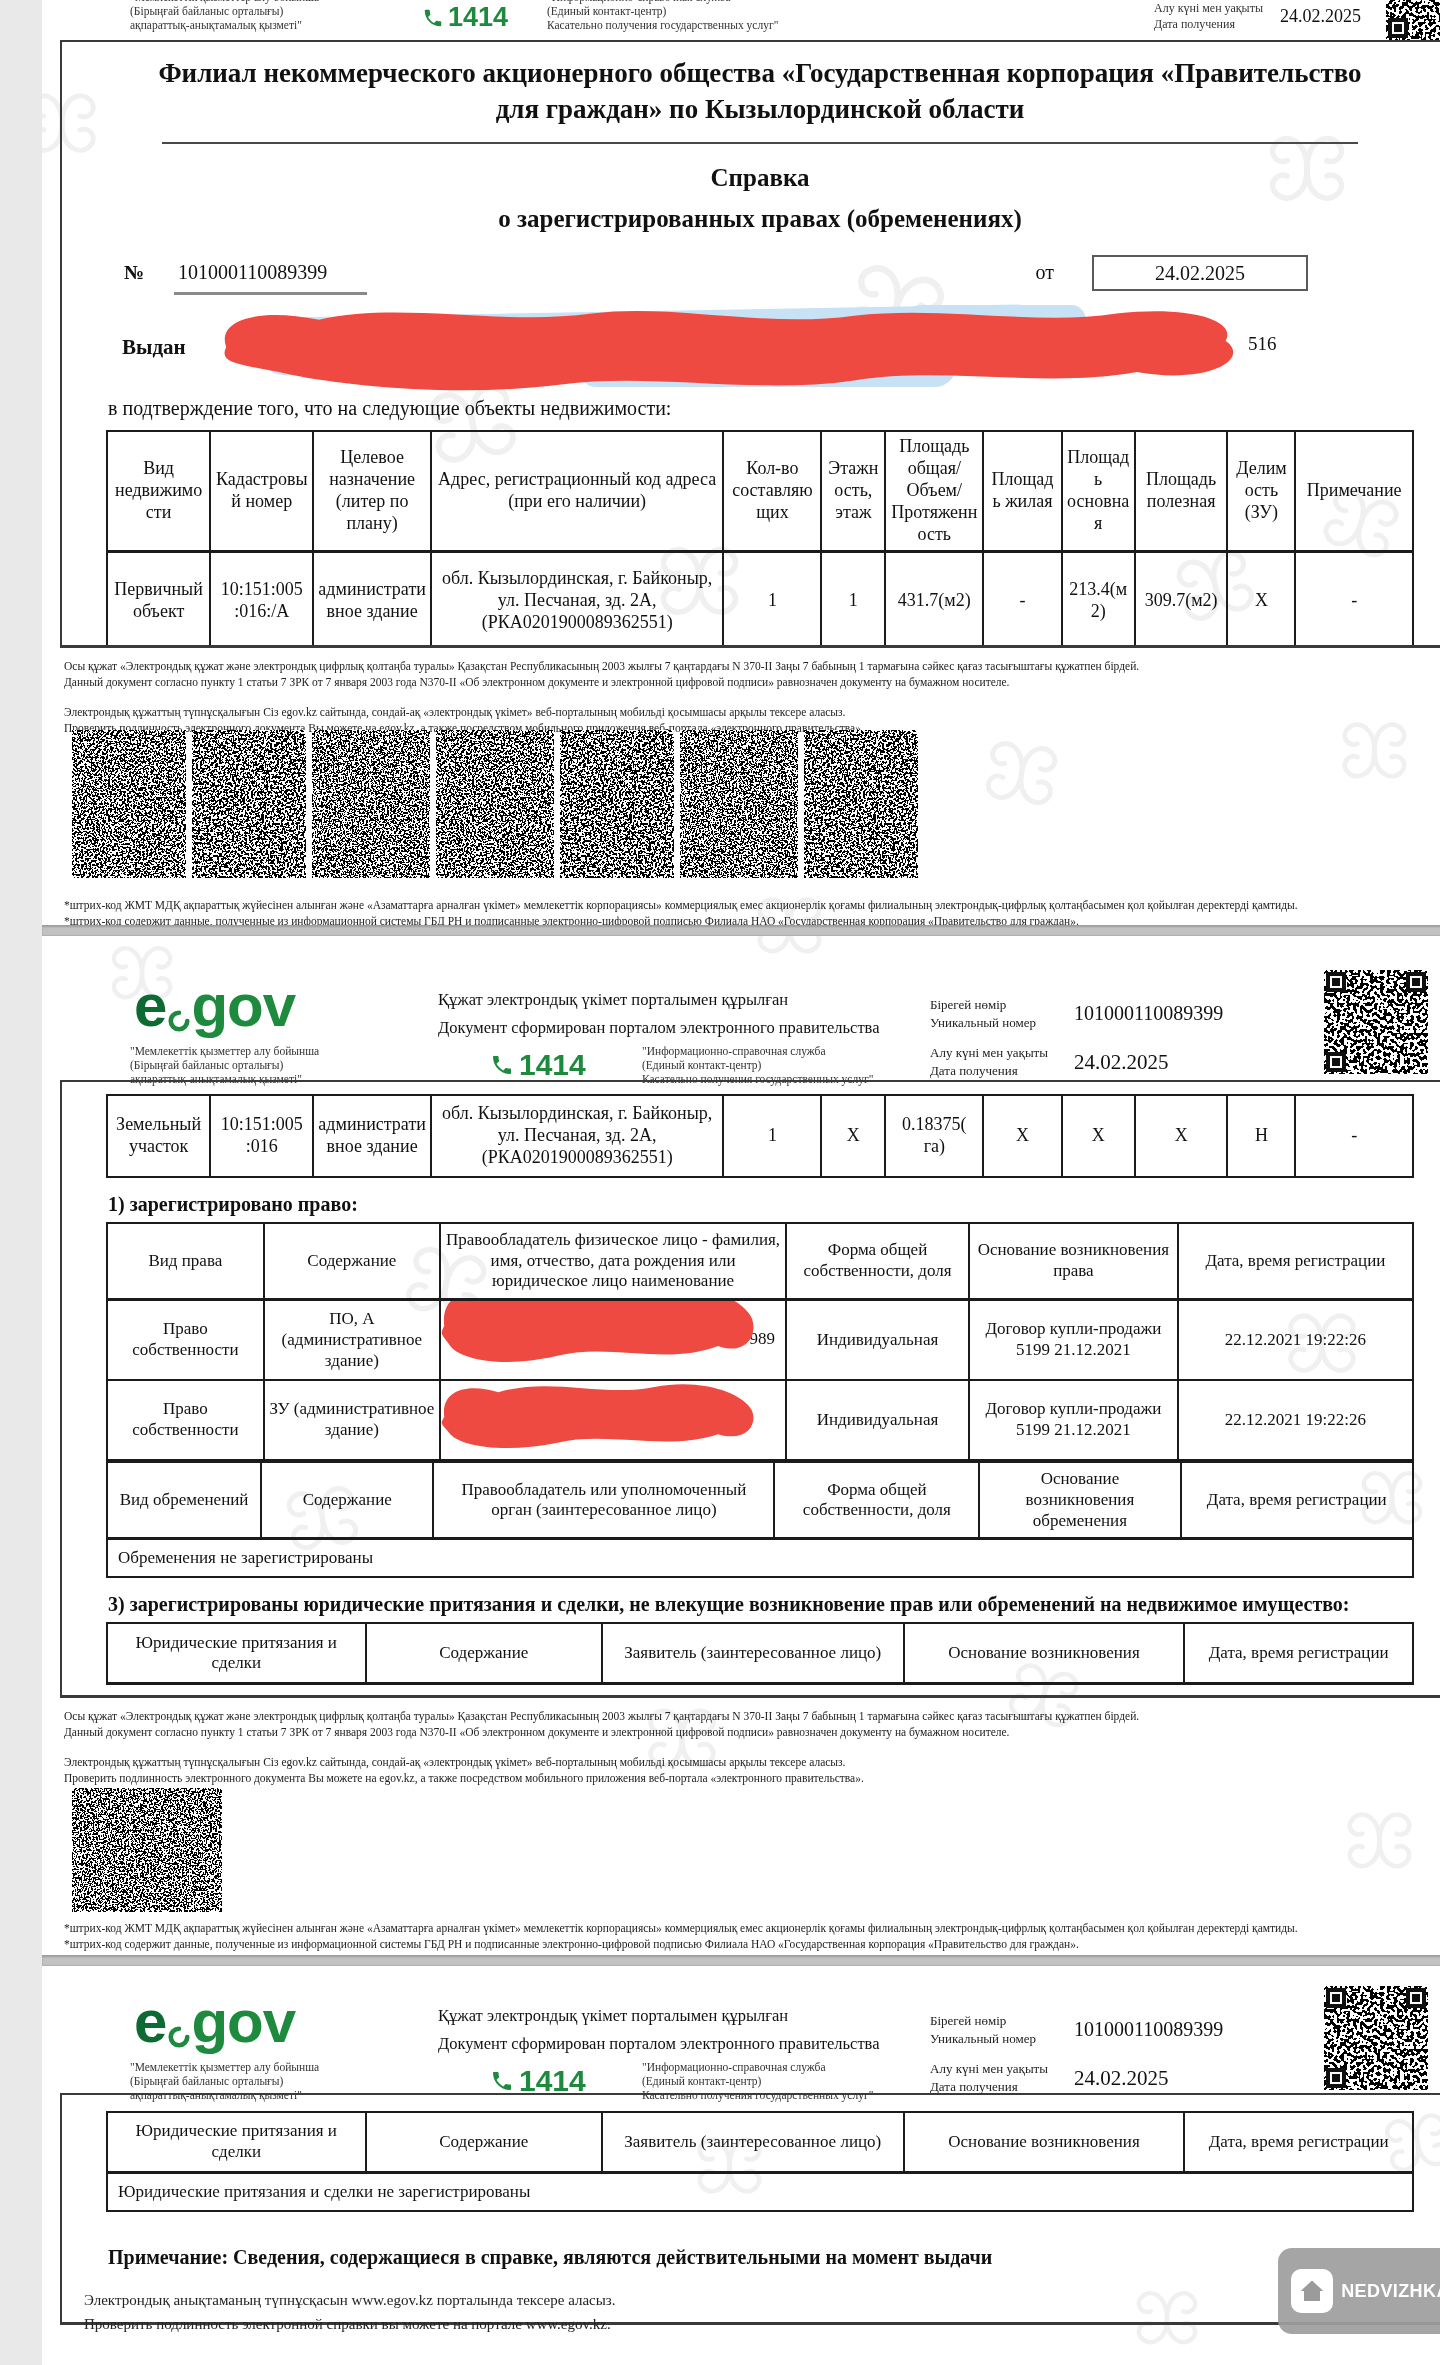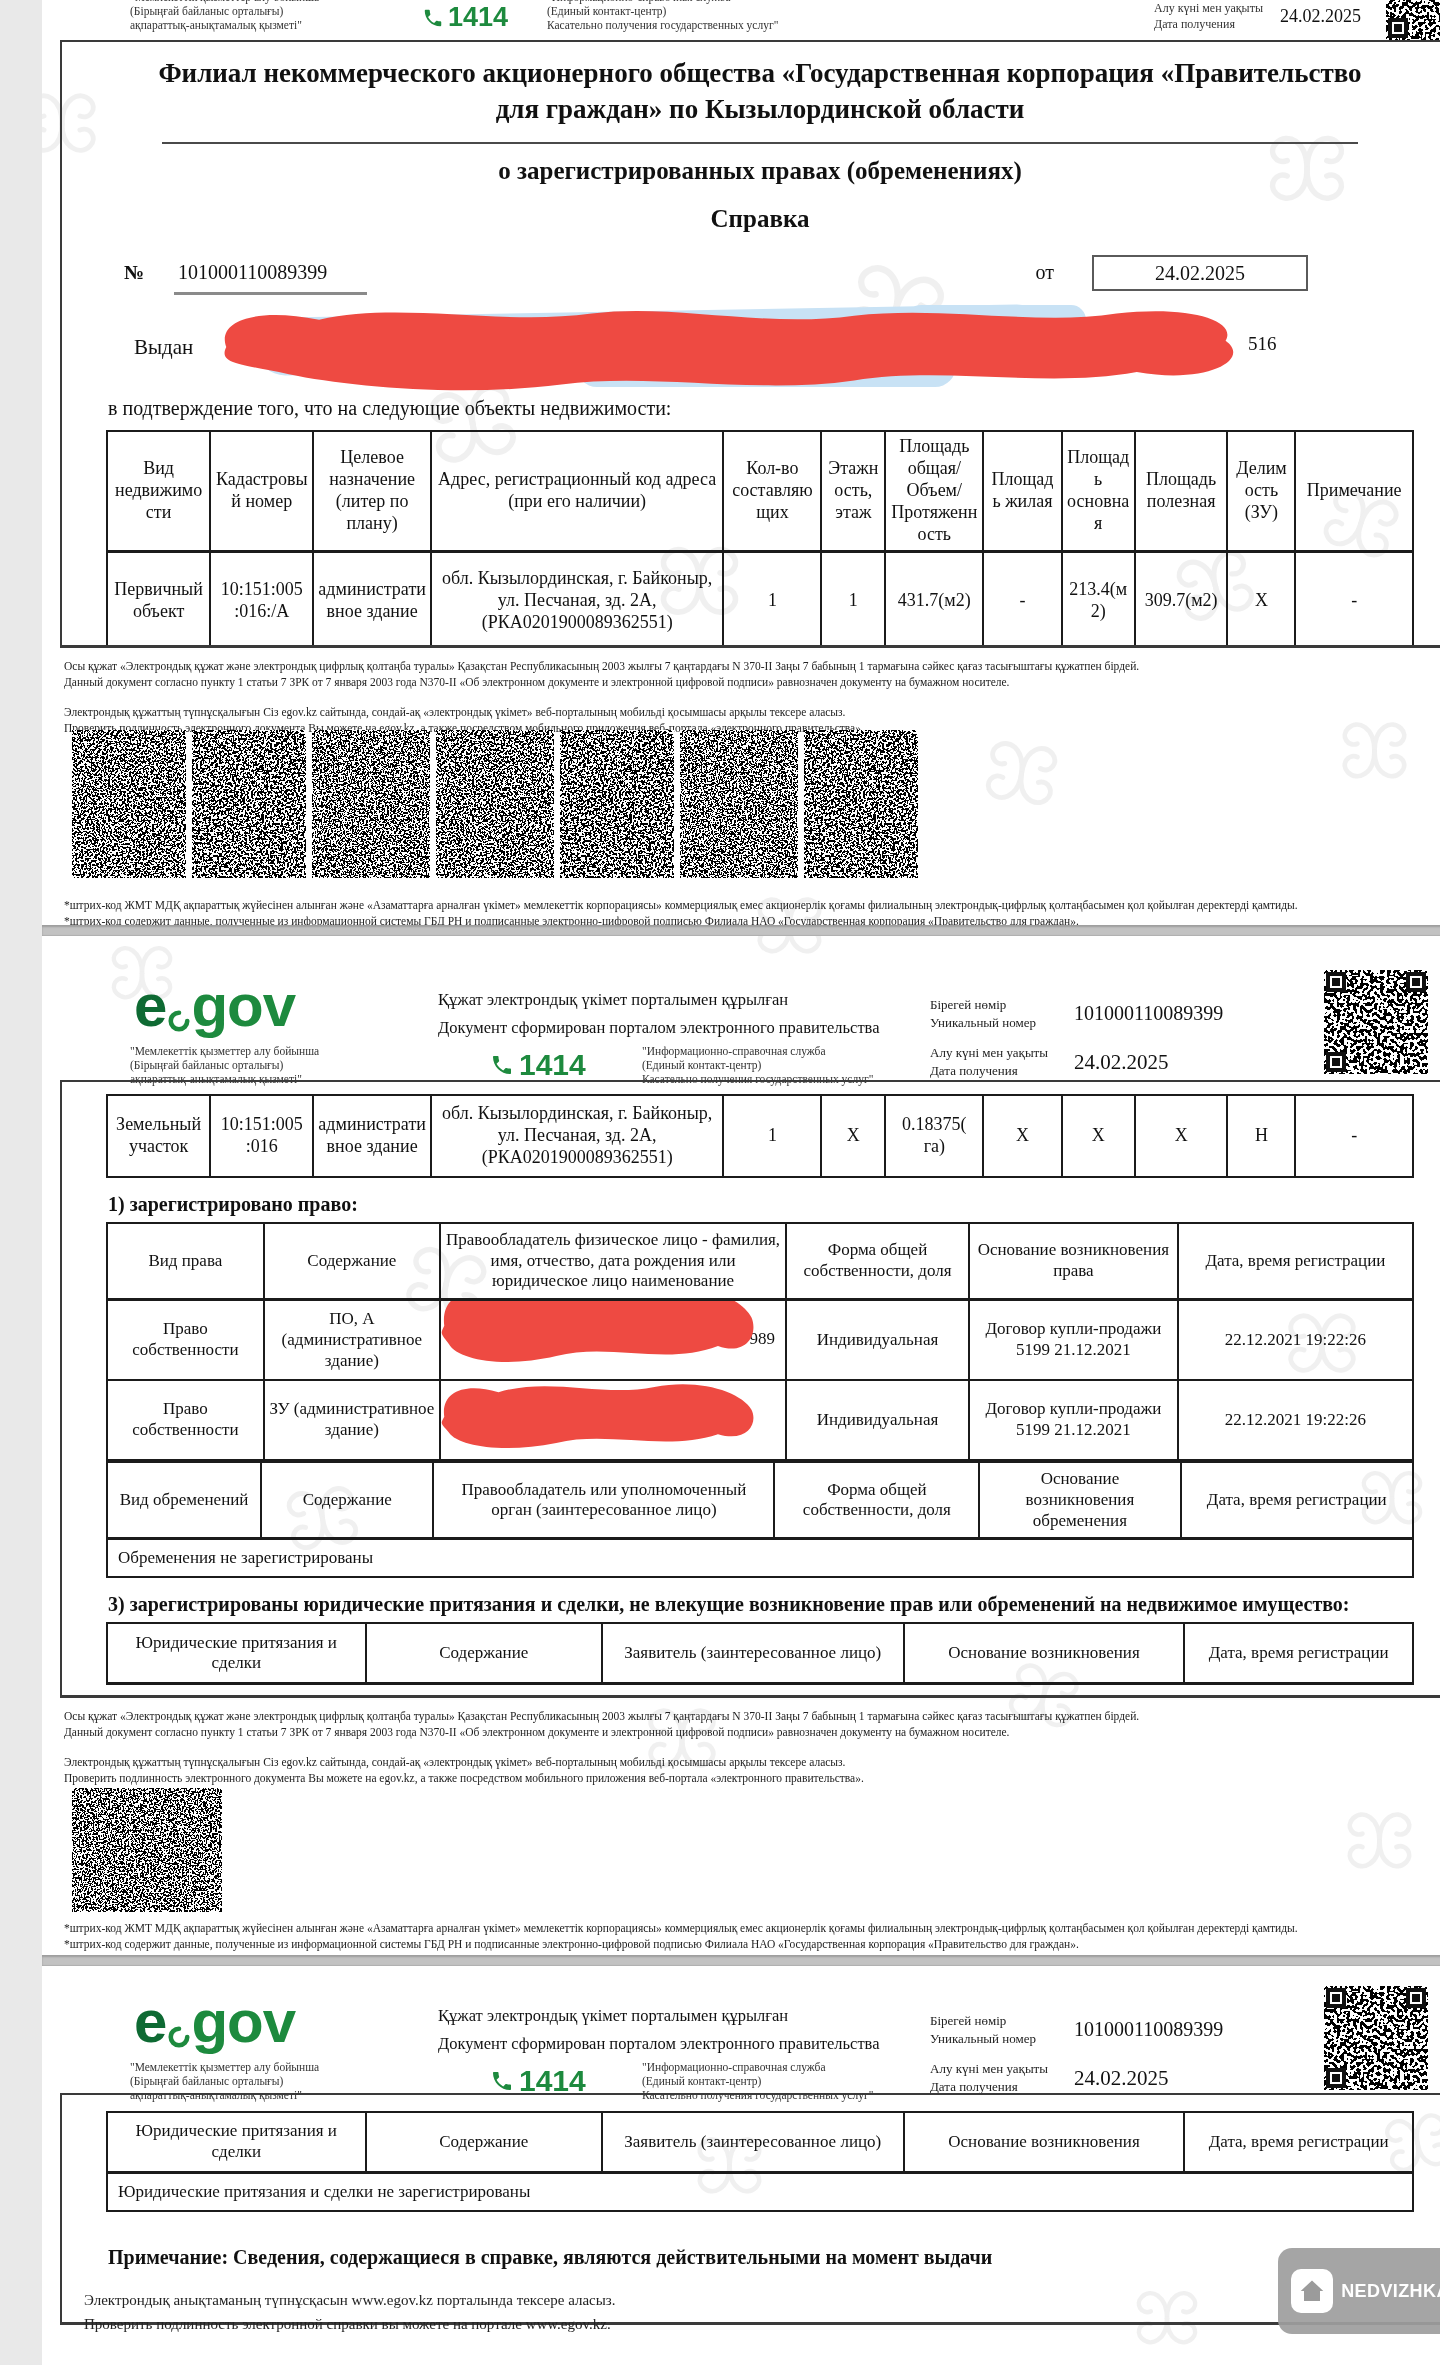--- a/index.html
+++ b/index.html
@@ -25,21 +25,21 @@
   .org-title{margin:14px auto 0;max-width:1250px;text-align:center;font-weight:bold;font-size:27px;line-height:1.33;}
   .hr{border-top:2px solid #4a4a4a;margin:14px 56px 0;}
   .sub{text-align:center;font-weight:bold;font-size:25px;margin-top:13px;}
   .numrow{position:relative;margin-top:24px;height:44px;font-size:20px;}
   .numlbl{position:absolute;left:18px;top:4px;font-weight:bold;}
   .numval{position:absolute;left:68px;top:4px;border-bottom:3px solid #8a8a8a;padding:0 40px 8px 4px;}
   .fromlbl{position:absolute;right:360px;top:4px;}
   .datebox{position:absolute;right:106px;top:-2px;width:212px;height:32px;border:2px solid #5a5a5a;
            text-align:center;line-height:32px;}
   .issuedrow{position:relative;height:84px;margin-top:8px;}
-  .issued-lbl{position:absolute;left:28px;top:26px;font-weight:normal;font-size:21px;z-index:1;}
+  .issued-lbl{position:absolute;left:16px;top:26px;font-weight:bold;font-size:21px;z-index:1;}
   .blue{position:absolute;background:#c8e2f5;z-index:0;}
   .b1{left:150px;top:2px;width:790px;height:58px;border-radius:30px;transform:rotate(-1deg);}
   .b2{left:470px;top:36px;width:380px;height:42px;border-radius:22px;}
   .b3{left:800px;top:-4px;width:180px;height:30px;border-radius:16px;}
   .frag{position:absolute;top:24px;font-size:19px;z-index:1;}
   .f1{left:1046px;}
   .f2{left:1142px;}
   .blob1{position:absolute;left:92px;top:-10px;width:1070px;height:96px;z-index:2;}
   .cellblob{position:absolute;z-index:2;}
   .blobfill{fill:#ee4a42;}
@@ -267,22 +267,22 @@
           <rect width="100%" height="100%" fill="#000" filter="url(#nzqr)"></rect>
         </svg>
 
       <span class="finder fd-bl"></span>
     </div>
   </div>
 
   <div class="docbox" style="top:40px;height:608px;">
     <div class="org-title">Филиал некоммерческого акционерного общества «Государственная корпорация «Правительство для граждан» по Кызылординской области</div>
     <div class="hr"></div>
+    <div class="sub" style="margin-top:20px;">Справка</div>
     <div class="sub">о зарегистрированных правах (обременениях)</div>
-    <div class="sub" style="margin-top:20px;">Справка</div>
     <div class="numrow">
       <span class="numlbl">№</span>
       <span class="numval">101000110089399</span>
       <span class="fromlbl">от</span>
       <span class="datebox">24.02.2025</span>
     </div>
     <div class="issuedrow">
       <span class="issued-lbl">Выдан</span>
       <div class="blue b1"></div>
       <div class="blue b2"></div>

